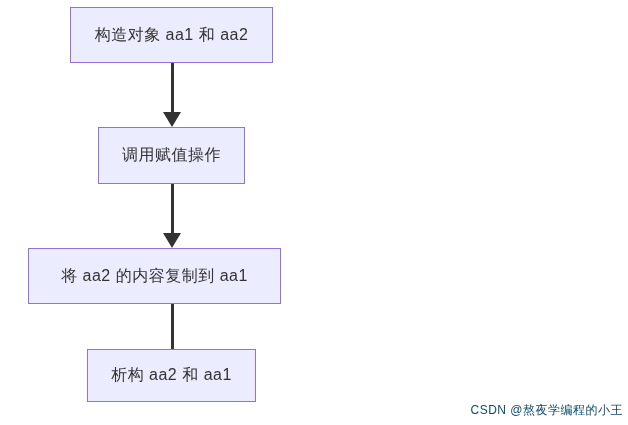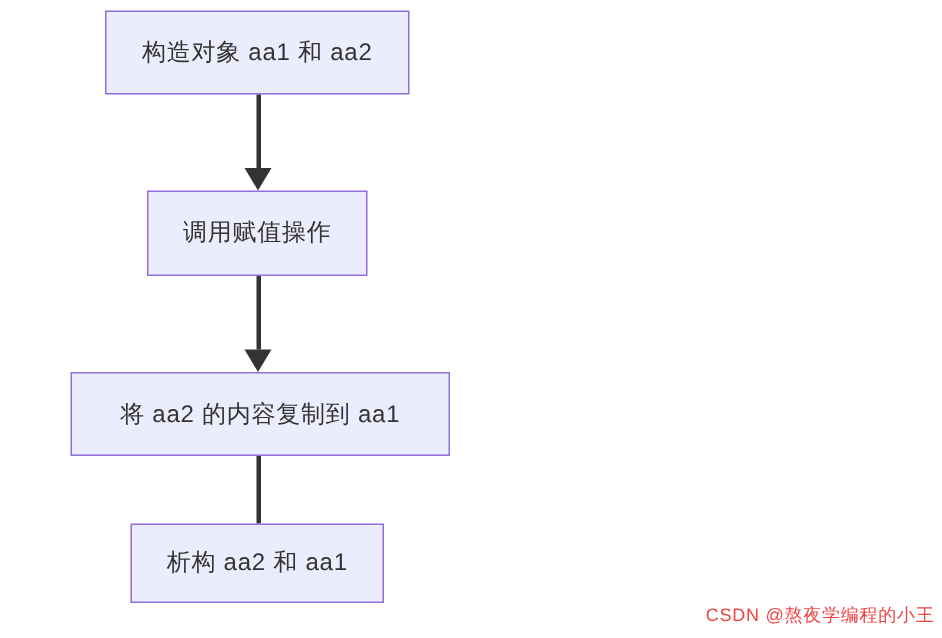--- a/index.html
+++ b/index.html
@@ -24,21 +24,21 @@
     color: #333333;
     display: flex;
     align-items: center;
     justify-content: center;
     font-size: 16px;
     letter-spacing: 0.5px;
     white-space: nowrap;
   }
   .node-1 { left: 70px;  top: 7px;   width: 203px; height: 56px; }
   .node-2 { left: 98px;  top: 127px; width: 147px; height: 57px; font-family: Liberation Serif, serif; }
-  .node-3 { left: 47px;  top: 248px; width: 253px; height: 56px; }
+  .node-3 { left: 28px;  top: 248px; width: 253px; height: 56px; }
   .node-4 { left: 87px;  top: 349px; width: 169px; height: 53px; }
 
   .arrow {
     position: absolute;
     left: 163px;            
     width: 18px;
     display: flex;
     flex-direction: column;
     align-items: center;
   }
@@ -55,21 +55,21 @@
     height: 0;
     border-left: 9px solid transparent;
     border-right: 9px solid transparent;
     border-top: 15px solid #333333;
   }
   .watermark {
     position: absolute;
     right: 5px;
     bottom: 6px;
     font-size: 12px;
-    color: #ef4444;
+    color: #0c4a6e;
     letter-spacing: 0.5px;
     user-select: none;
   }
 </style>
 </head>
 <body>
 
 <div class="canvas">
 
   <div class="node node-1">

